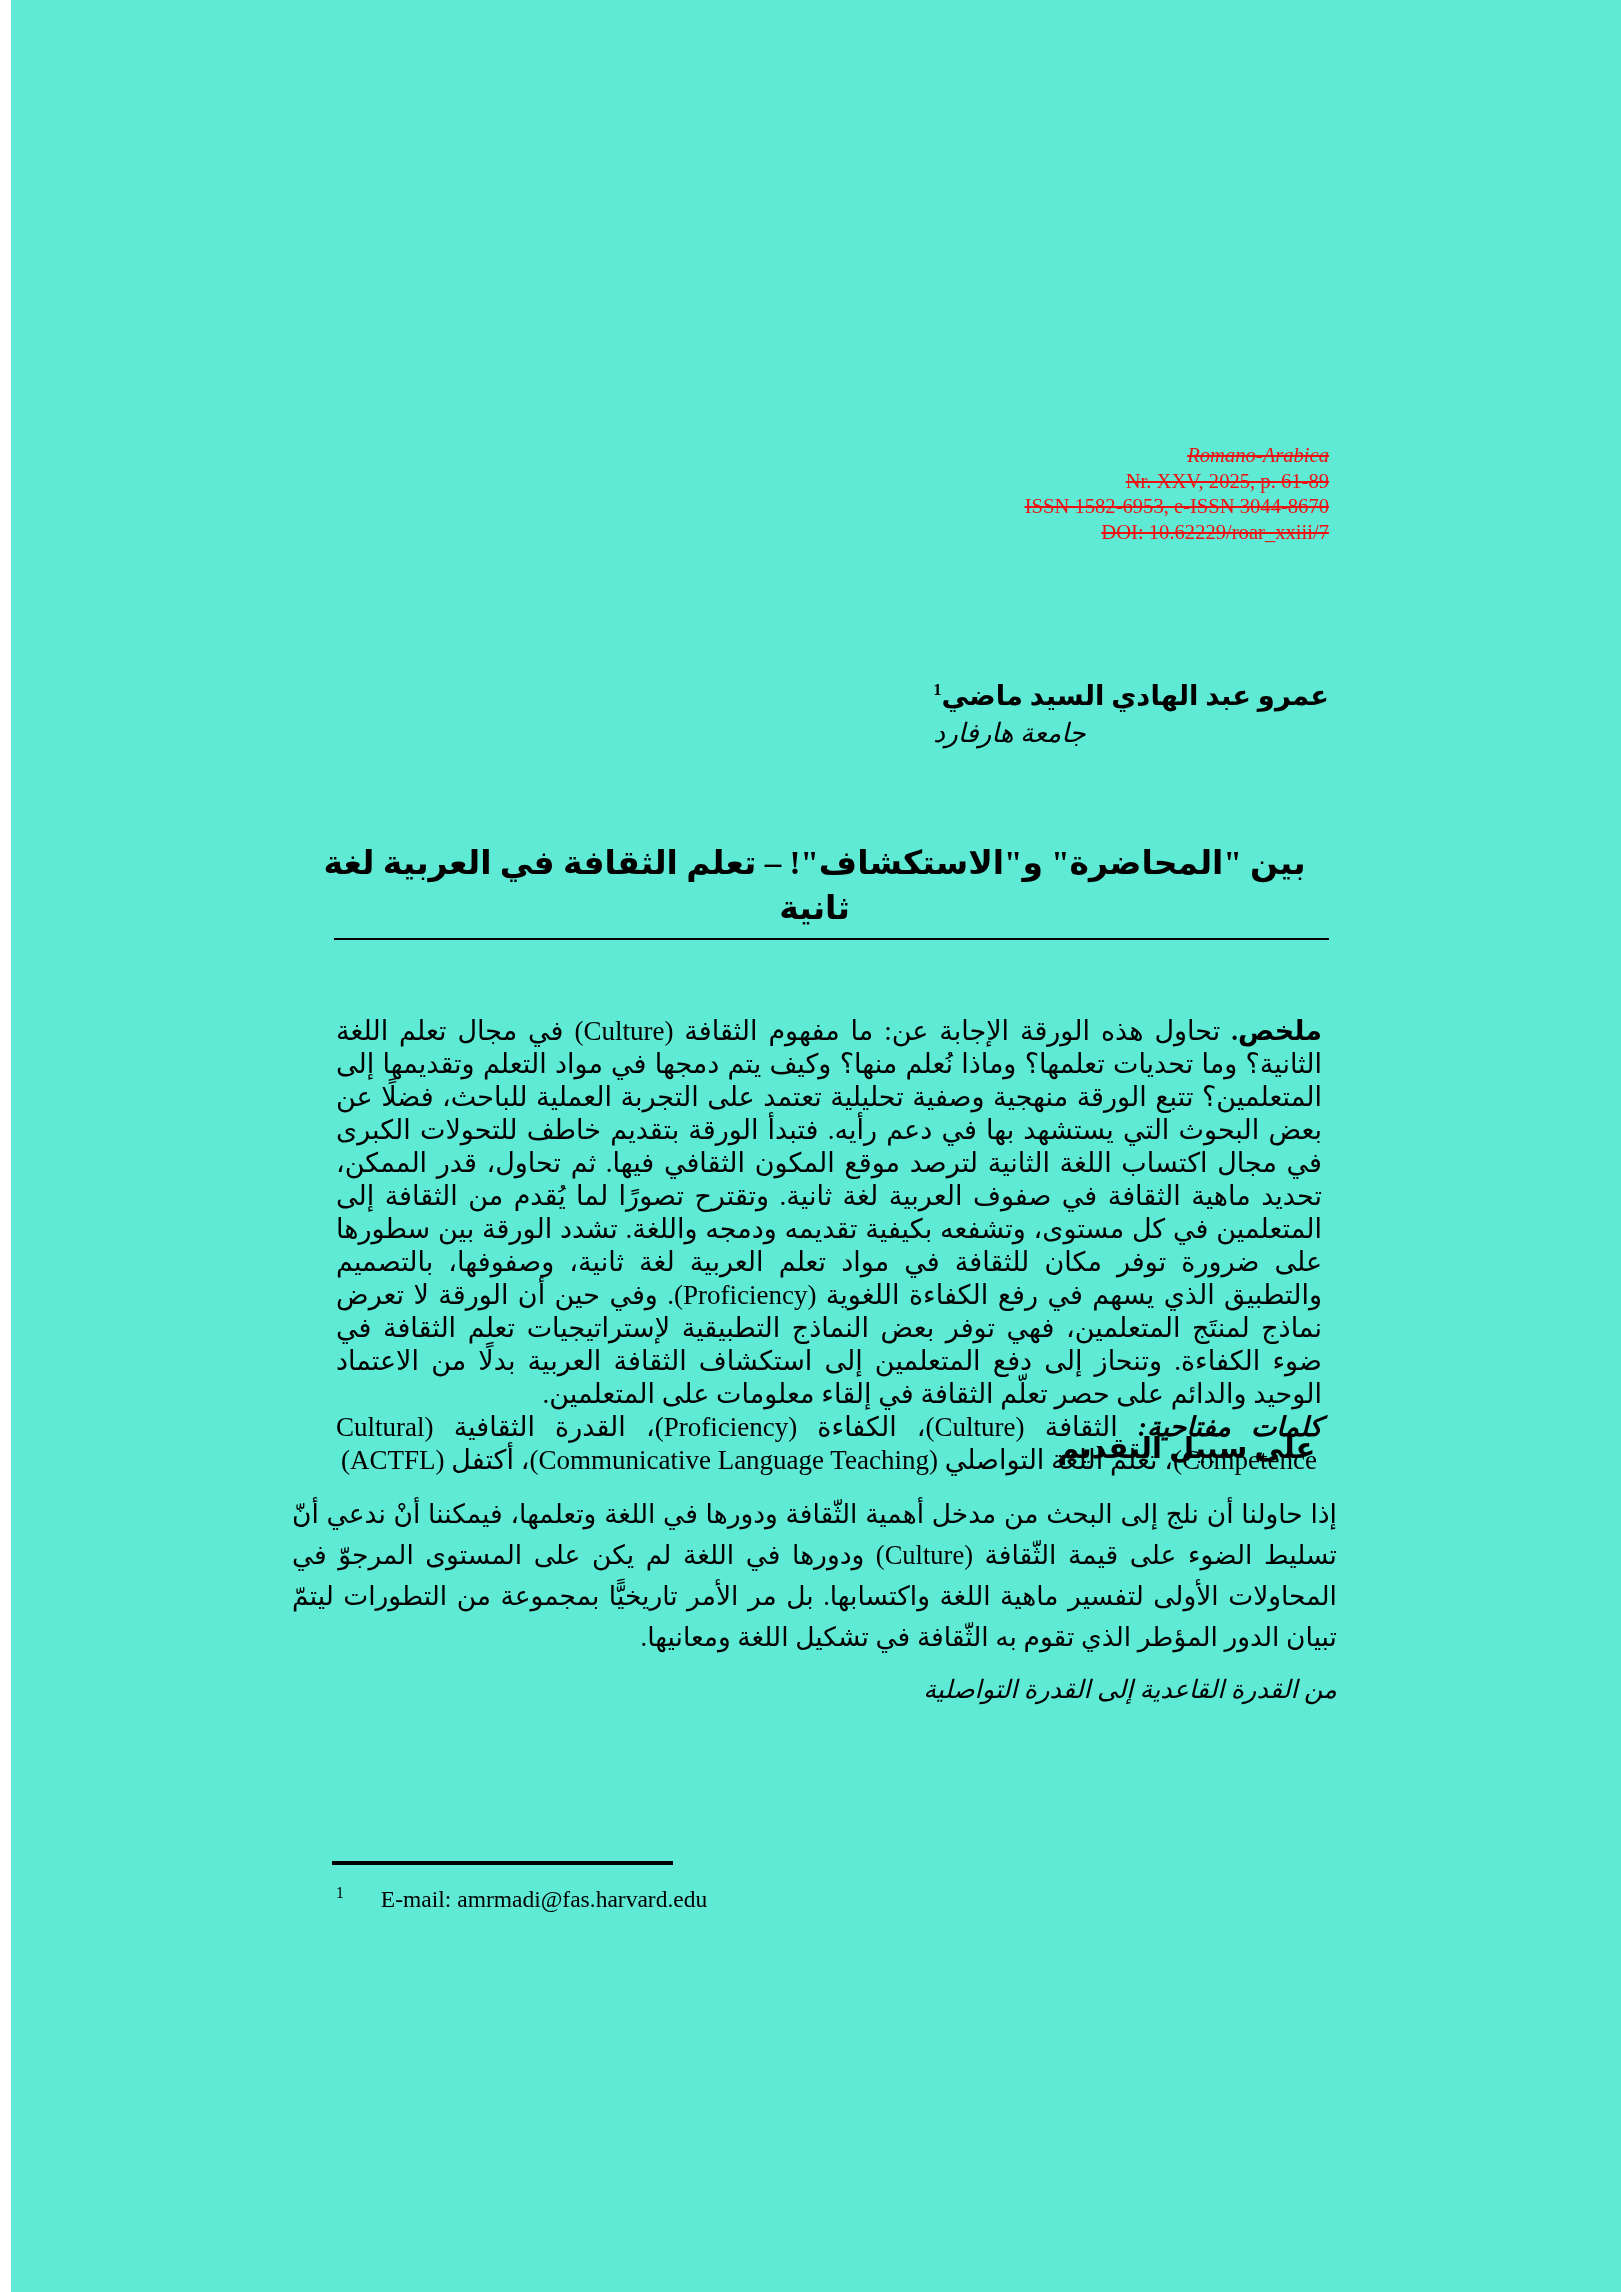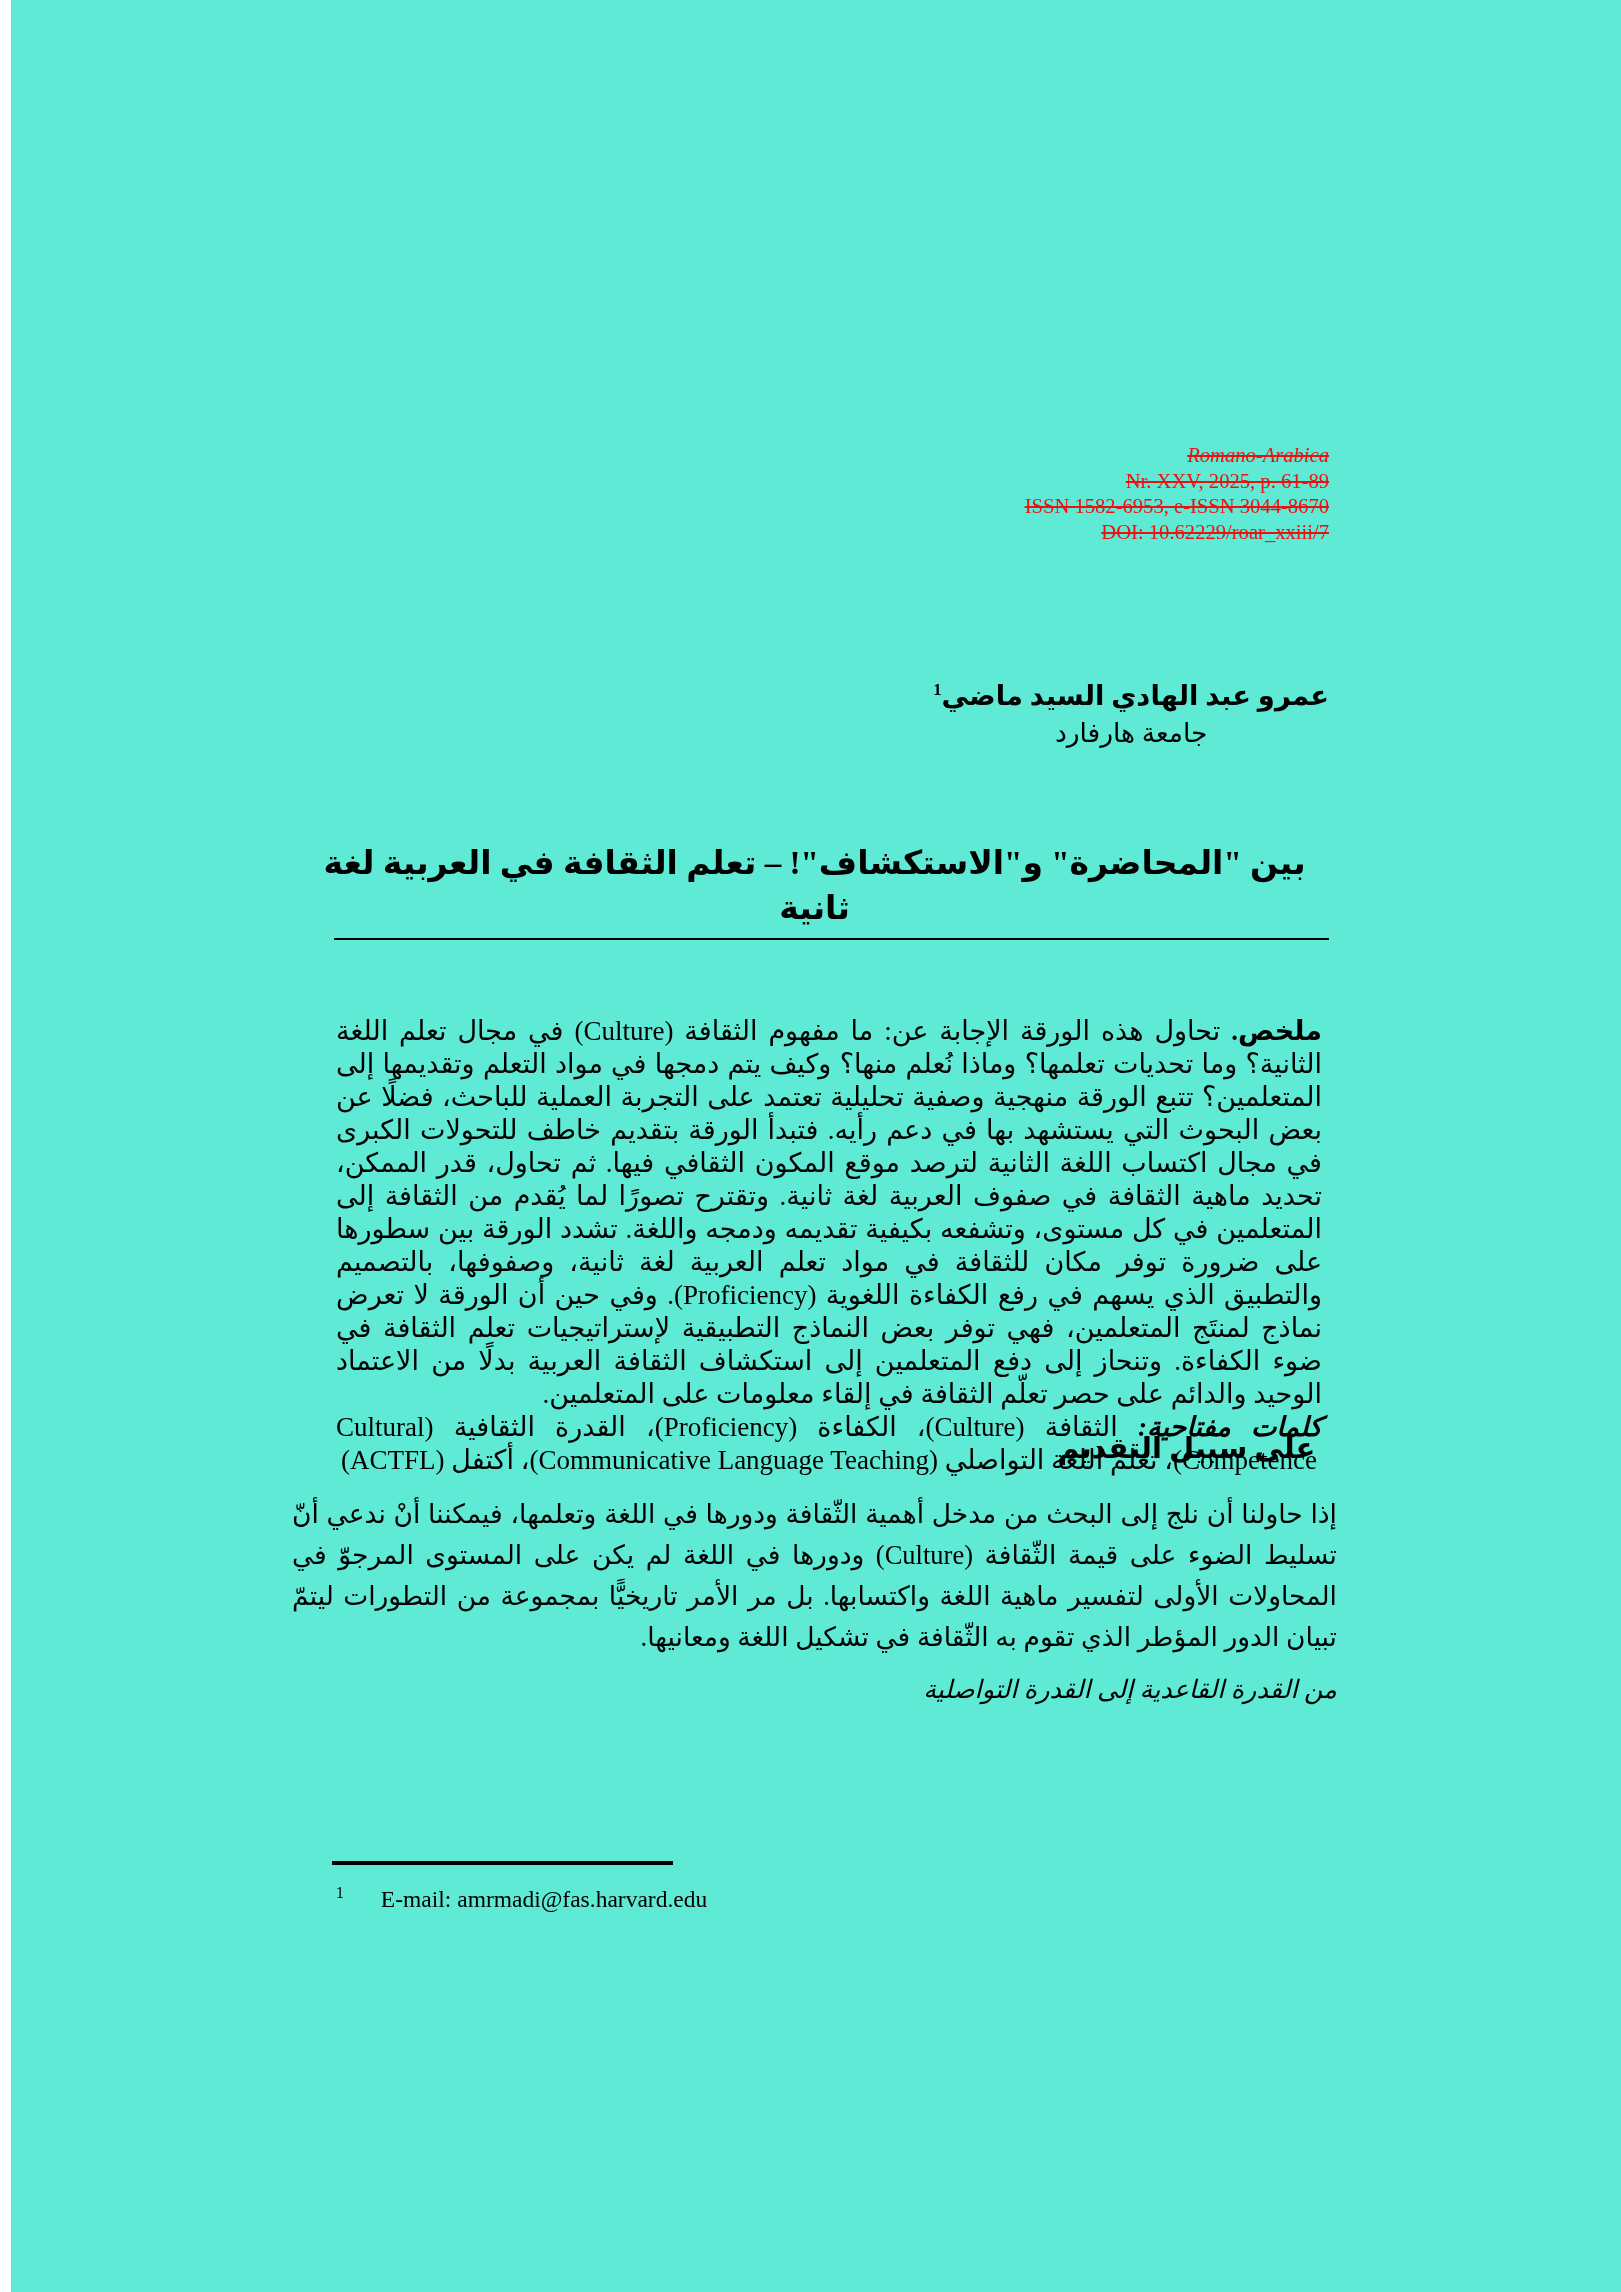--- a/index.html
+++ b/index.html
@@ -26,25 +26,25 @@
     color: var(--header-red, #ee1111);
   }
   .jh-line.strike { text-decoration: line-through; }
   .jh-line.italic { font-style: italic; }
 
   
   .author-block {
     position: absolute;
     top: 670px;
     right: 303px;
-    text-align: center;
+    text-align: left;
   }
   .author-name { font-weight: bold; font-size: 27.4px; line-height: 39px; }
   .author-name sup { font-size: 16.7px; }
-  .author-affiliation { font-size: 26.5px; line-height: 35px; }
+  .author-affiliation { font-style: italic; font-size: 26.5px; line-height: 35px; }
 
   
   .paper-title {
     position: absolute;
     top: 841px;
     left: 281px;
     width: 1045px;
     margin: 0;
     text-align: center;
     font-size: 33px;

